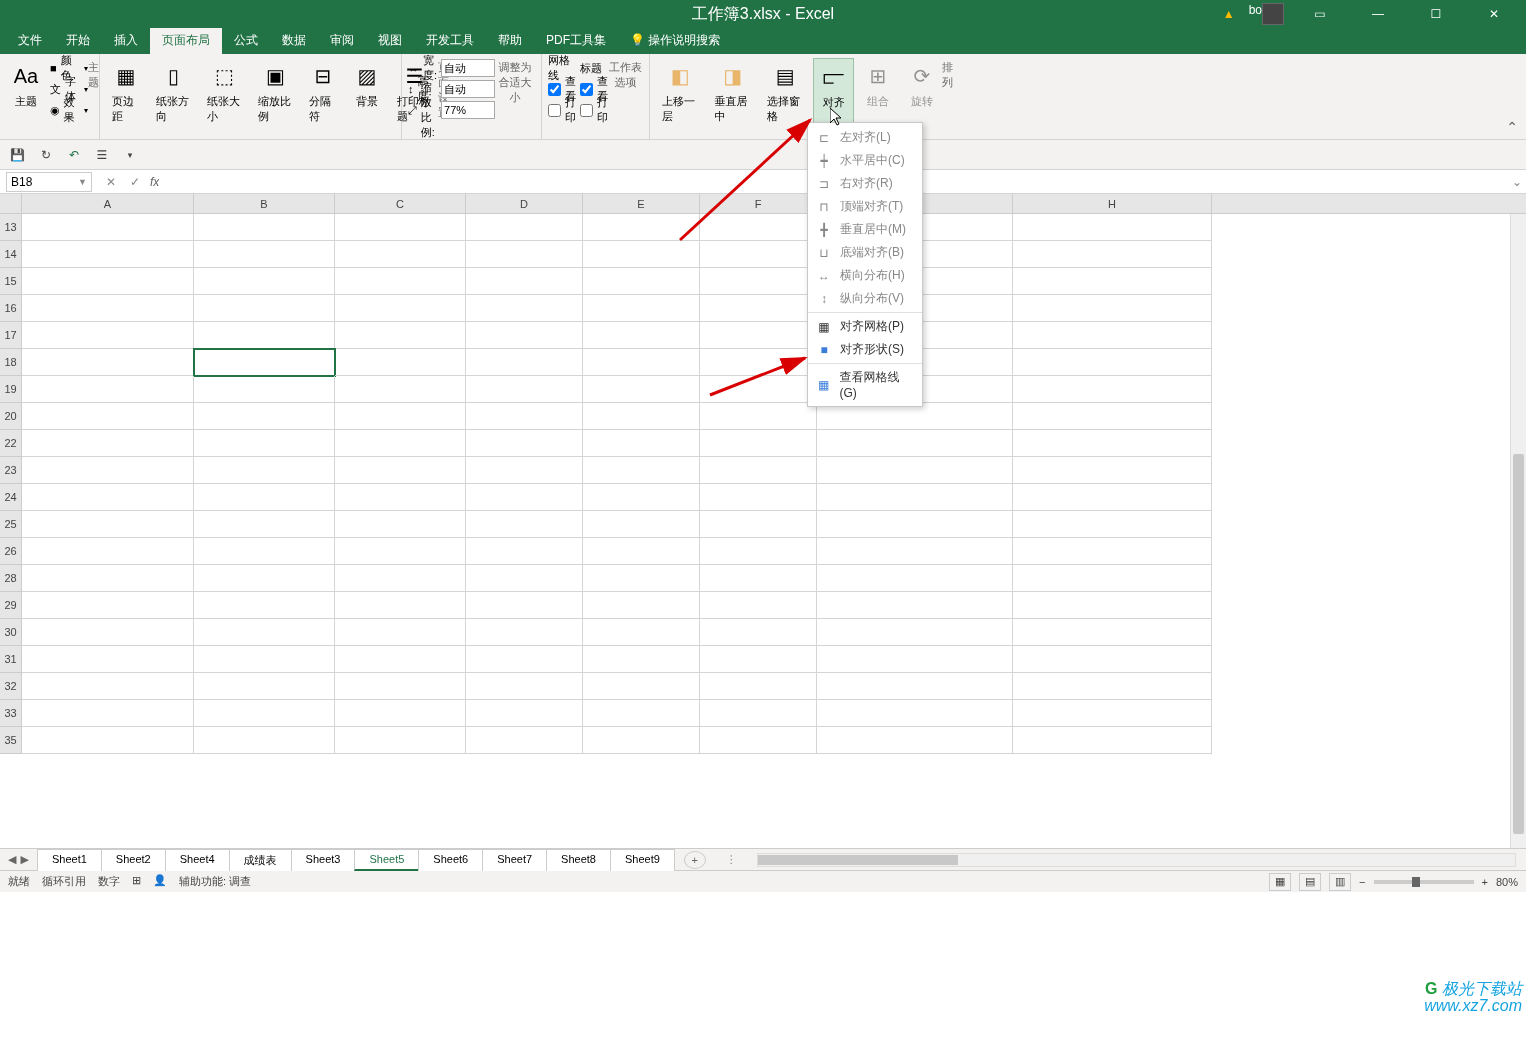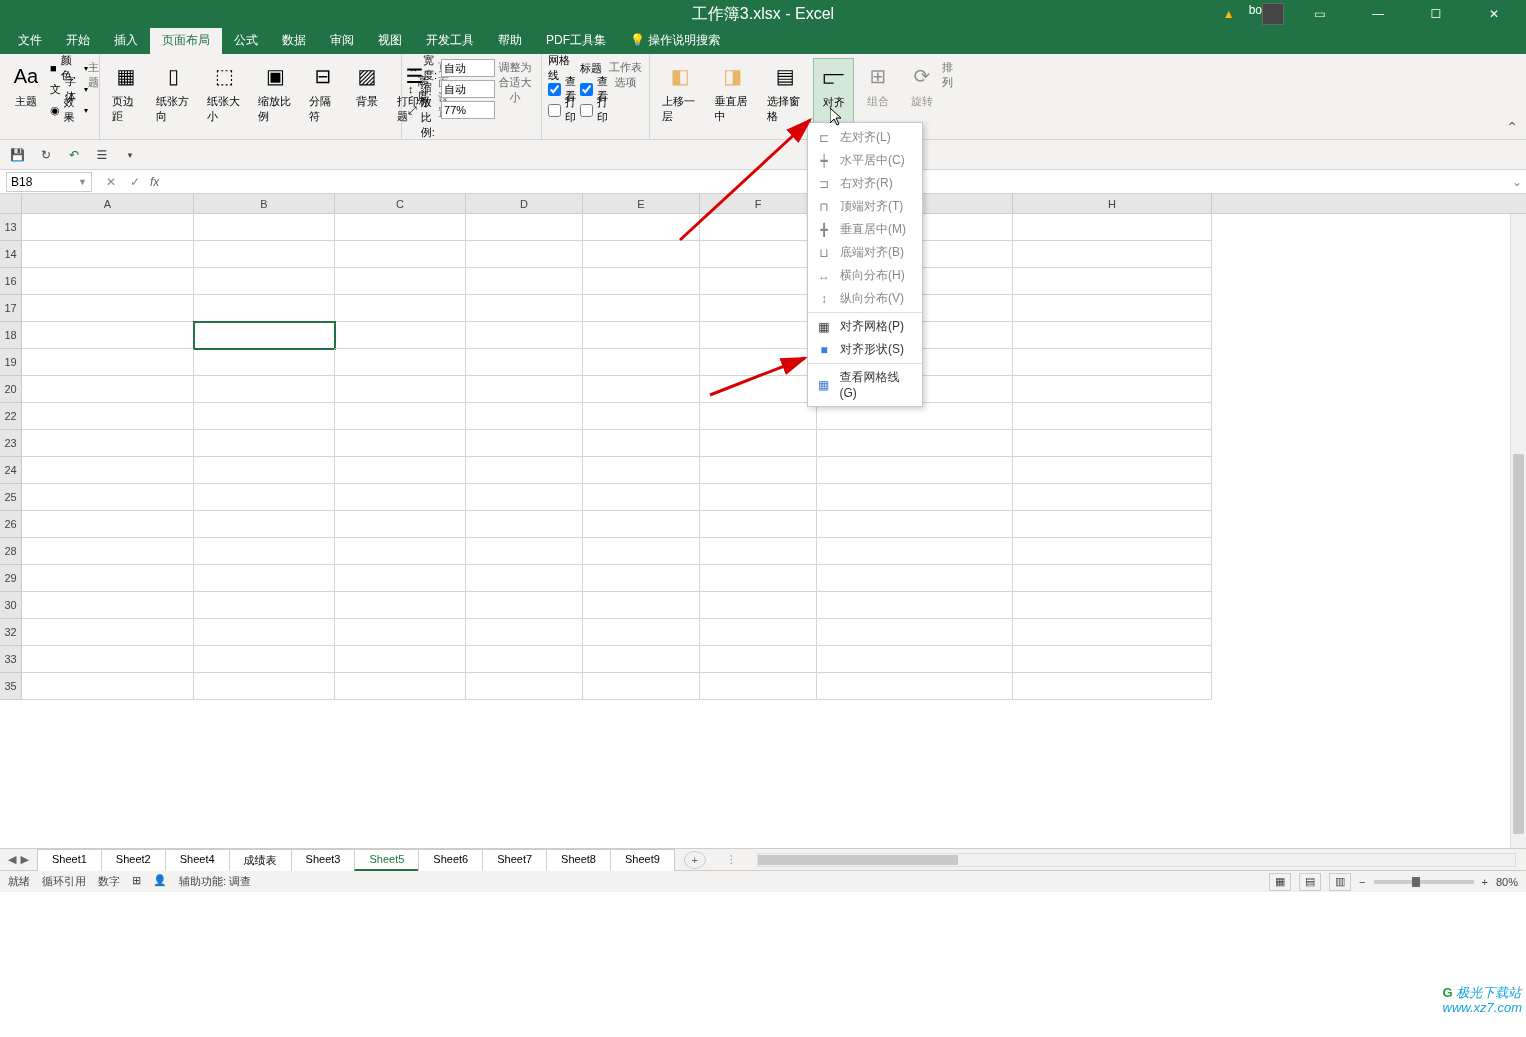--- a/index.html
+++ b/index.html
@@ -78,21 +78,21 @@
 .dropdown { position:absolute; left:807px; top:122px; width:116px; background:#fff; border:1px solid #c8c8c8; box-shadow:2px 2px 6px rgba(0,0,0,.2); z-index:100; font-size:12px; padding:3px 0; }
 .dropdown .item { display:flex; align-items:center; gap:8px; padding:3px 8px; cursor:pointer; color:#888; }
 .dropdown .item.enabled { color:#333; }
 .dropdown .item .icn { width:16px; height:16px; display:flex; align-items:center; justify-content:center; font-size:12px; }
 .dropdown .sep { height:1px; background:#e0e0e0; margin:2px 0; }
 
 
 .arrow { position:absolute; pointer-events:none; z-index:200; }
 
 
-.watermark { position:absolute; right:4px; bottom:22px; font-size:13px; color:#16a4e0; font-style:italic; z-index:50; line-height:1.1; }
+.watermark { position:absolute; right:4px; bottom:22px; font-size:16px; color:#16a4e0; font-style:italic; z-index:50; text-align:right; line-height:1.1; }
 .watermark .g { color:#1e9e3e; font-weight:bold; font-style:normal; }
 </style>
 </head>
 <body>
 
 <div class="titlebar">
   <div class="center">
     <span>工作簿3.xlsx</span>
     <span> - </span>
     <span>Excel</span>
@@ -321,20 +321,31 @@
         <div class="cell" style="width: 172px;"></div>
         <div class="cell" style="width: 141px;"></div>
         <div class="cell" style="width: 131px;"></div>
         <div class="cell" style="width: 117px;"></div>
         <div class="cell" style="width: 117px;"></div>
         <div class="cell" style="width: 117px;"></div>
         <div class="cell" style="width: 196px;"></div>
         <div class="cell" style="width: 199px;"></div>
       </div>
       <div class="row">
+        <div class="rowhdr">15</div>
+        <div class="cell" style="width: 172px;"></div>
+        <div class="cell" style="width: 141px;"></div>
+        <div class="cell" style="width: 131px;"></div>
+        <div class="cell" style="width: 117px;"></div>
+        <div class="cell" style="width: 117px;"></div>
+        <div class="cell" style="width: 117px;"></div>
+        <div class="cell" style="width: 196px;"></div>
+        <div class="cell" style="width: 199px;"></div>
+      </div>
+      <div class="row">
         <div class="rowhdr">16</div>
         <div class="cell" style="width: 172px;"></div>
         <div class="cell" style="width: 141px;"></div>
         <div class="cell" style="width: 131px;"></div>
         <div class="cell" style="width: 117px;"></div>
         <div class="cell" style="width: 117px;"></div>
         <div class="cell" style="width: 117px;"></div>
         <div class="cell" style="width: 196px;"></div>
         <div class="cell" style="width: 199px;"></div>
       </div>
@@ -454,20 +465,31 @@
         <div class="cell" style="width: 141px;"></div>
         <div class="cell" style="width: 131px;"></div>
         <div class="cell" style="width: 117px;"></div>
         <div class="cell" style="width: 117px;"></div>
         <div class="cell" style="width: 117px;"></div>
         <div class="cell" style="width: 196px;"></div>
         <div class="cell" style="width: 199px;"></div>
       </div>
       <div class="row">
         <div class="rowhdr">30</div>
+        <div class="cell" style="width: 172px;"></div>
+        <div class="cell" style="width: 141px;"></div>
+        <div class="cell" style="width: 131px;"></div>
+        <div class="cell" style="width: 117px;"></div>
+        <div class="cell" style="width: 117px;"></div>
+        <div class="cell" style="width: 117px;"></div>
+        <div class="cell" style="width: 196px;"></div>
+        <div class="cell" style="width: 199px;"></div>
+      </div>
+      <div class="row">
+        <div class="rowhdr">31</div>
         <div class="cell" style="width: 172px;"></div>
         <div class="cell" style="width: 141px;"></div>
         <div class="cell" style="width: 131px;"></div>
         <div class="cell" style="width: 117px;"></div>
         <div class="cell" style="width: 117px;"></div>
         <div class="cell" style="width: 117px;"></div>
         <div class="cell" style="width: 196px;"></div>
         <div class="cell" style="width: 199px;"></div>
       </div>
       <div class="row">

